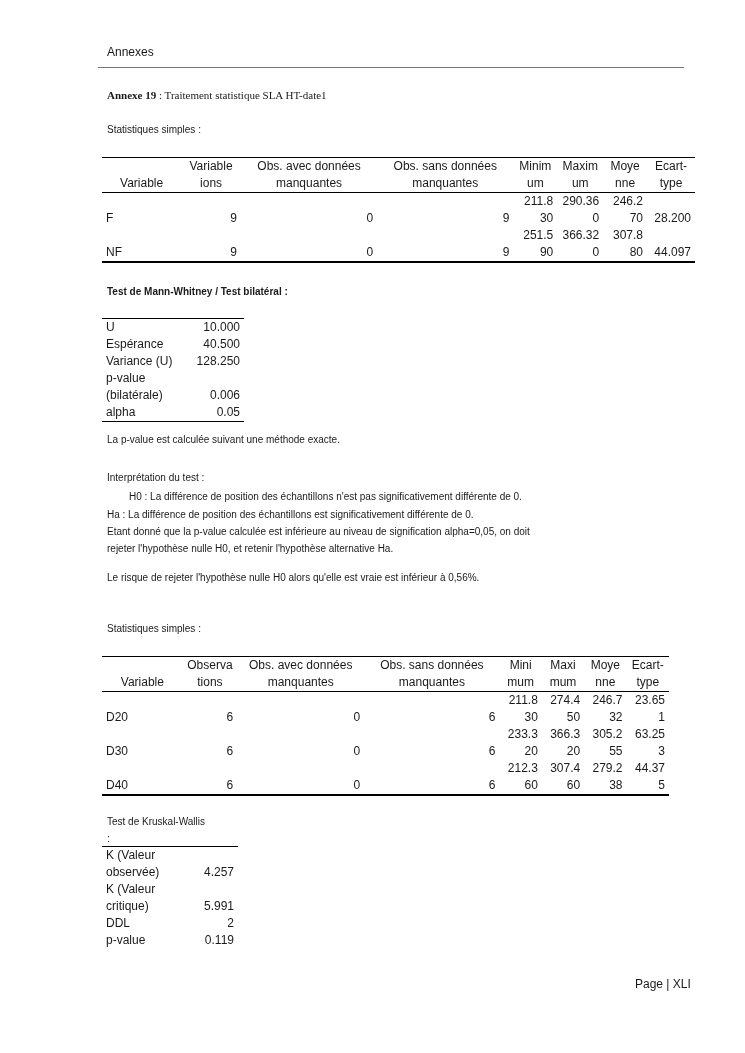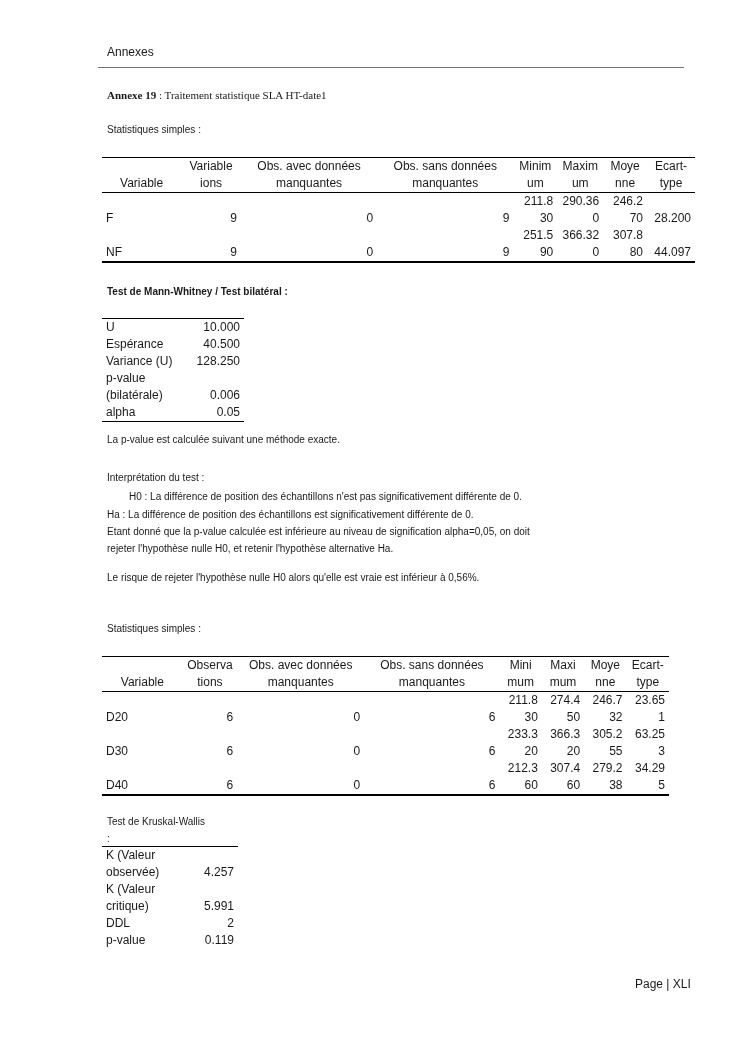--- a/index.html
+++ b/index.html
@@ -145,21 +145,21 @@
       <td><span>63.25</span><br><span>3</span></td>
     </tr>
     <tr>
       <td class="var">D40</td>
       <td>6</td>
       <td>0</td>
       <td>6</td>
       <td><span>212.3</span><br><span>60</span></td>
       <td><span>307.4</span><br><span>60</span></td>
       <td><span>279.2</span><br><span>38</span></td>
-      <td><span>34.29</span><br><span>5</span></td>
+      <td><span>44.37</span><br><span>5</span></td>
     </tr>
   </tbody>
 </table>
 
 <div class="abs para" style="left:107px; top:813px;">
   <span>Test de Kruskal-Wallis</span><br><span>:</span>
 </div>
 
 <table class="abs t-kv" style="left:102px; top:846px; width:136px; border-bottom:none;">
   <tbody>

